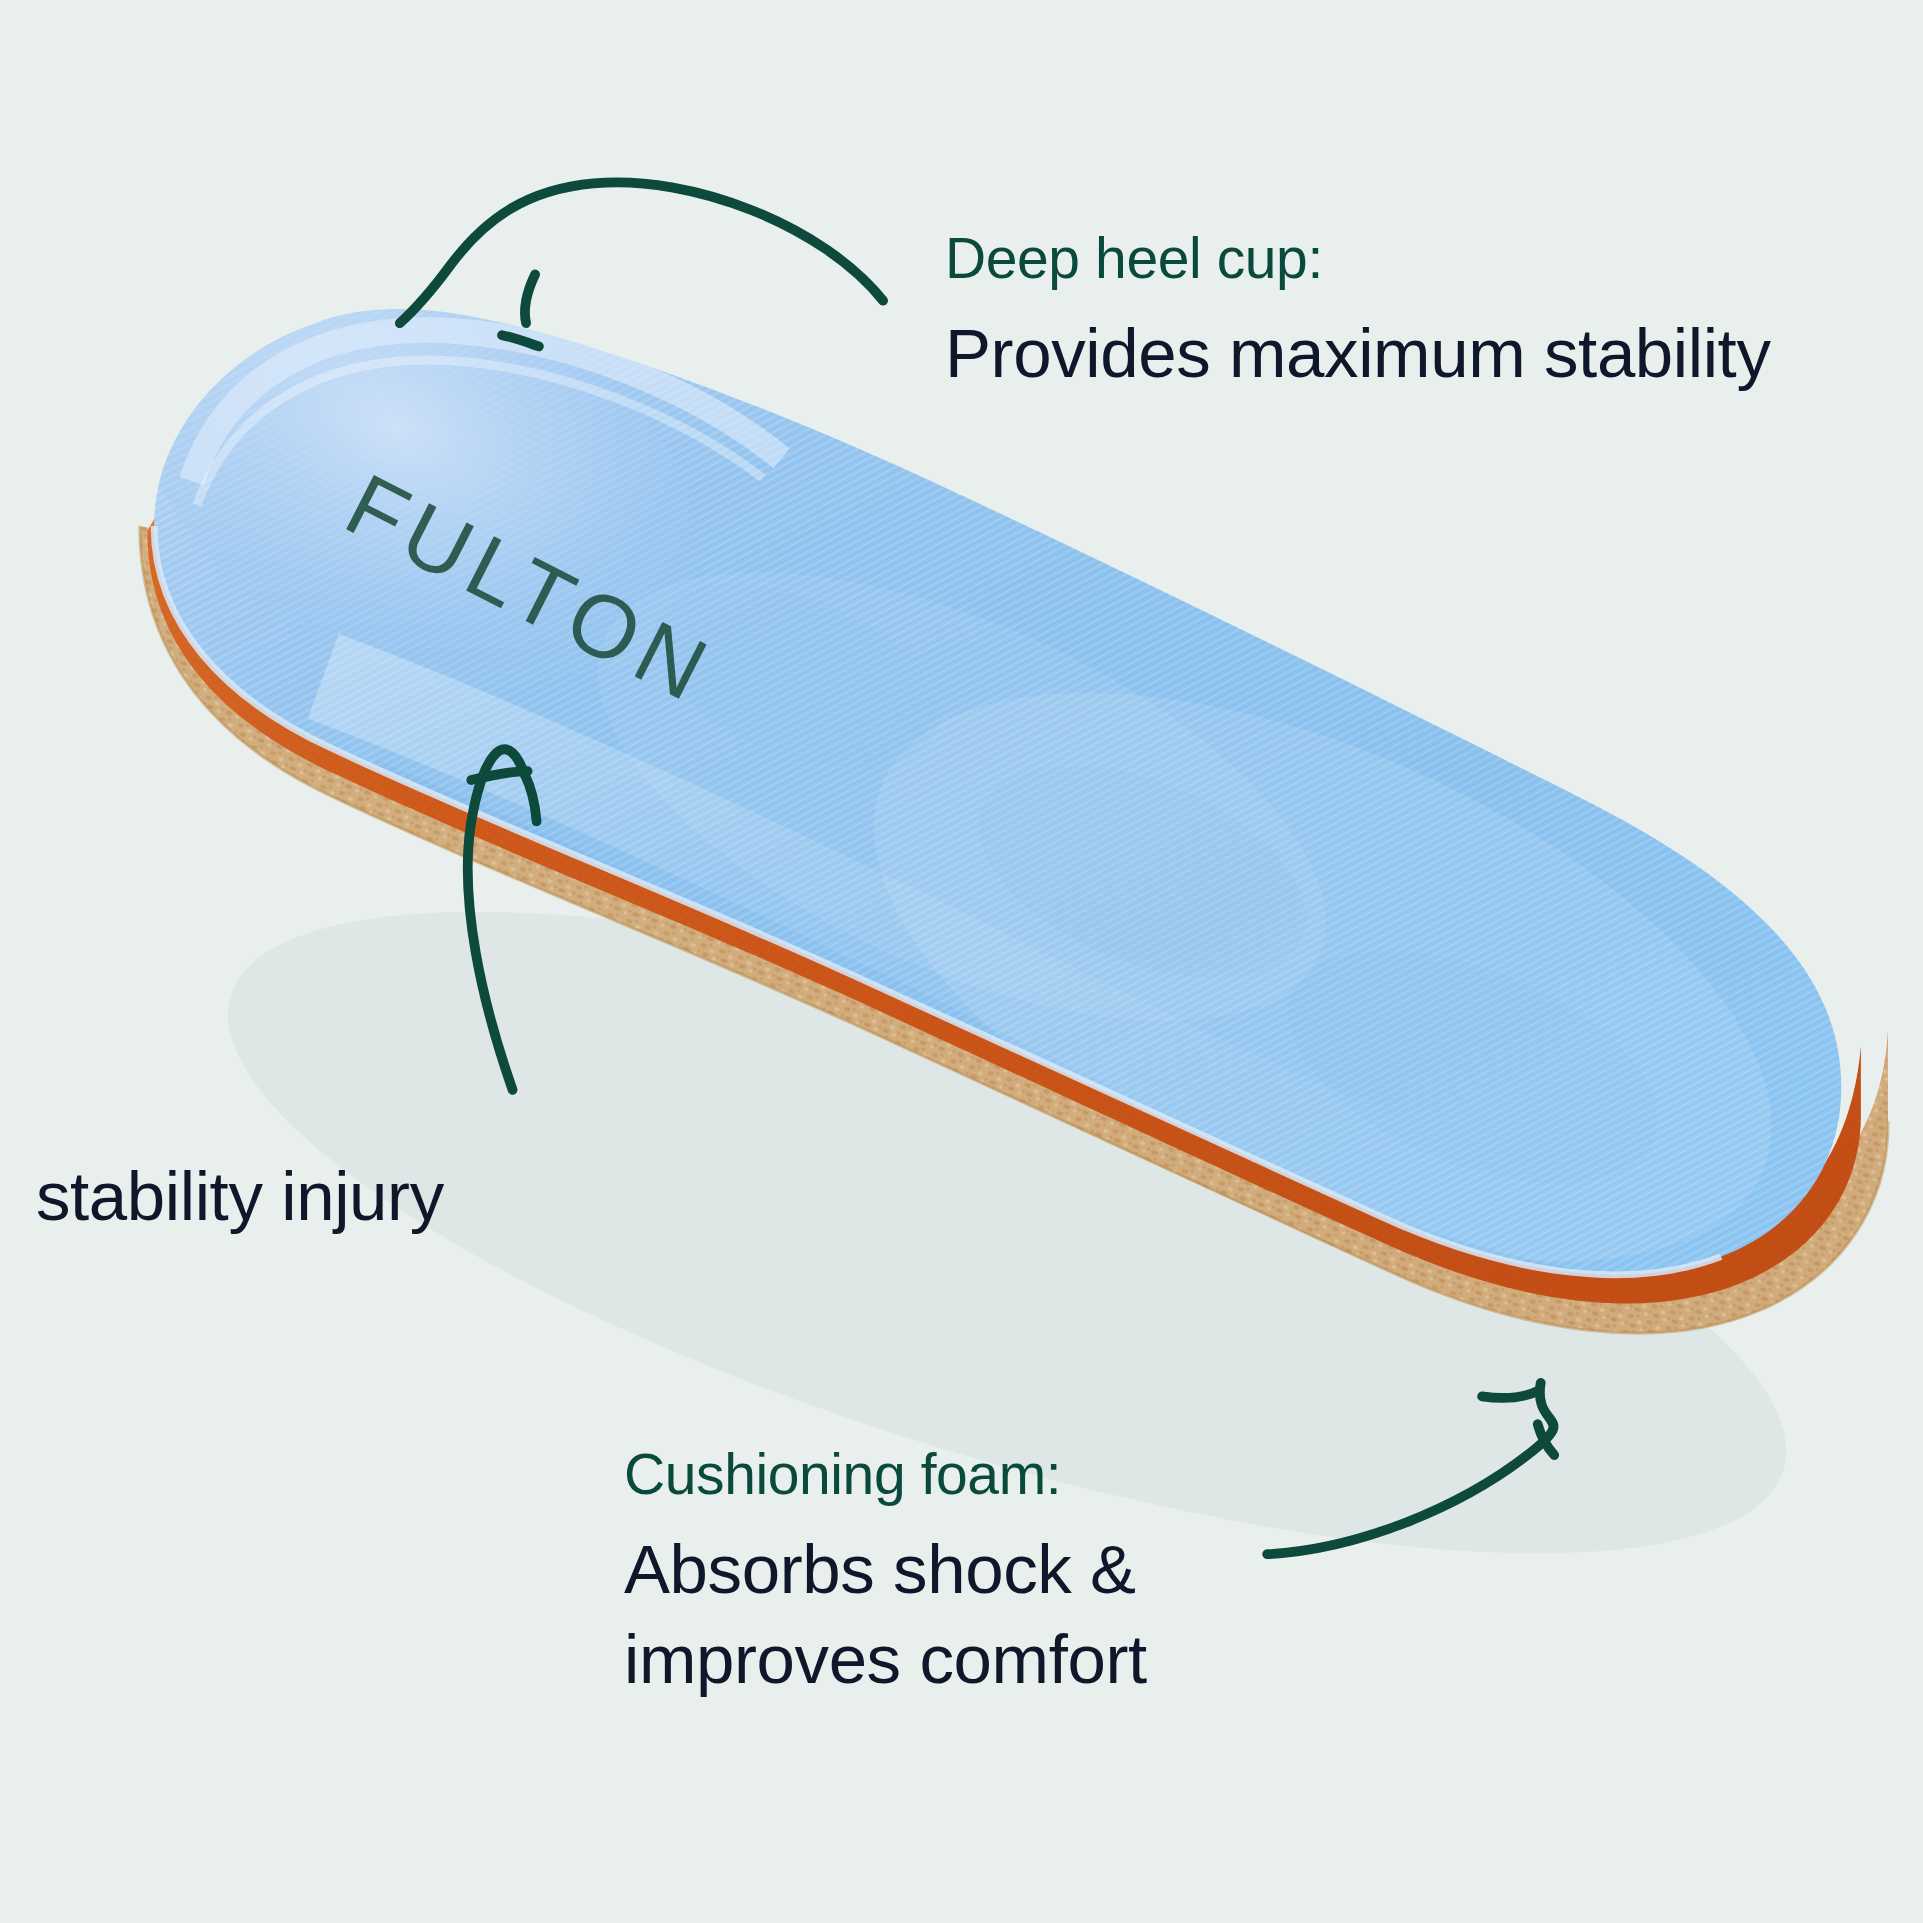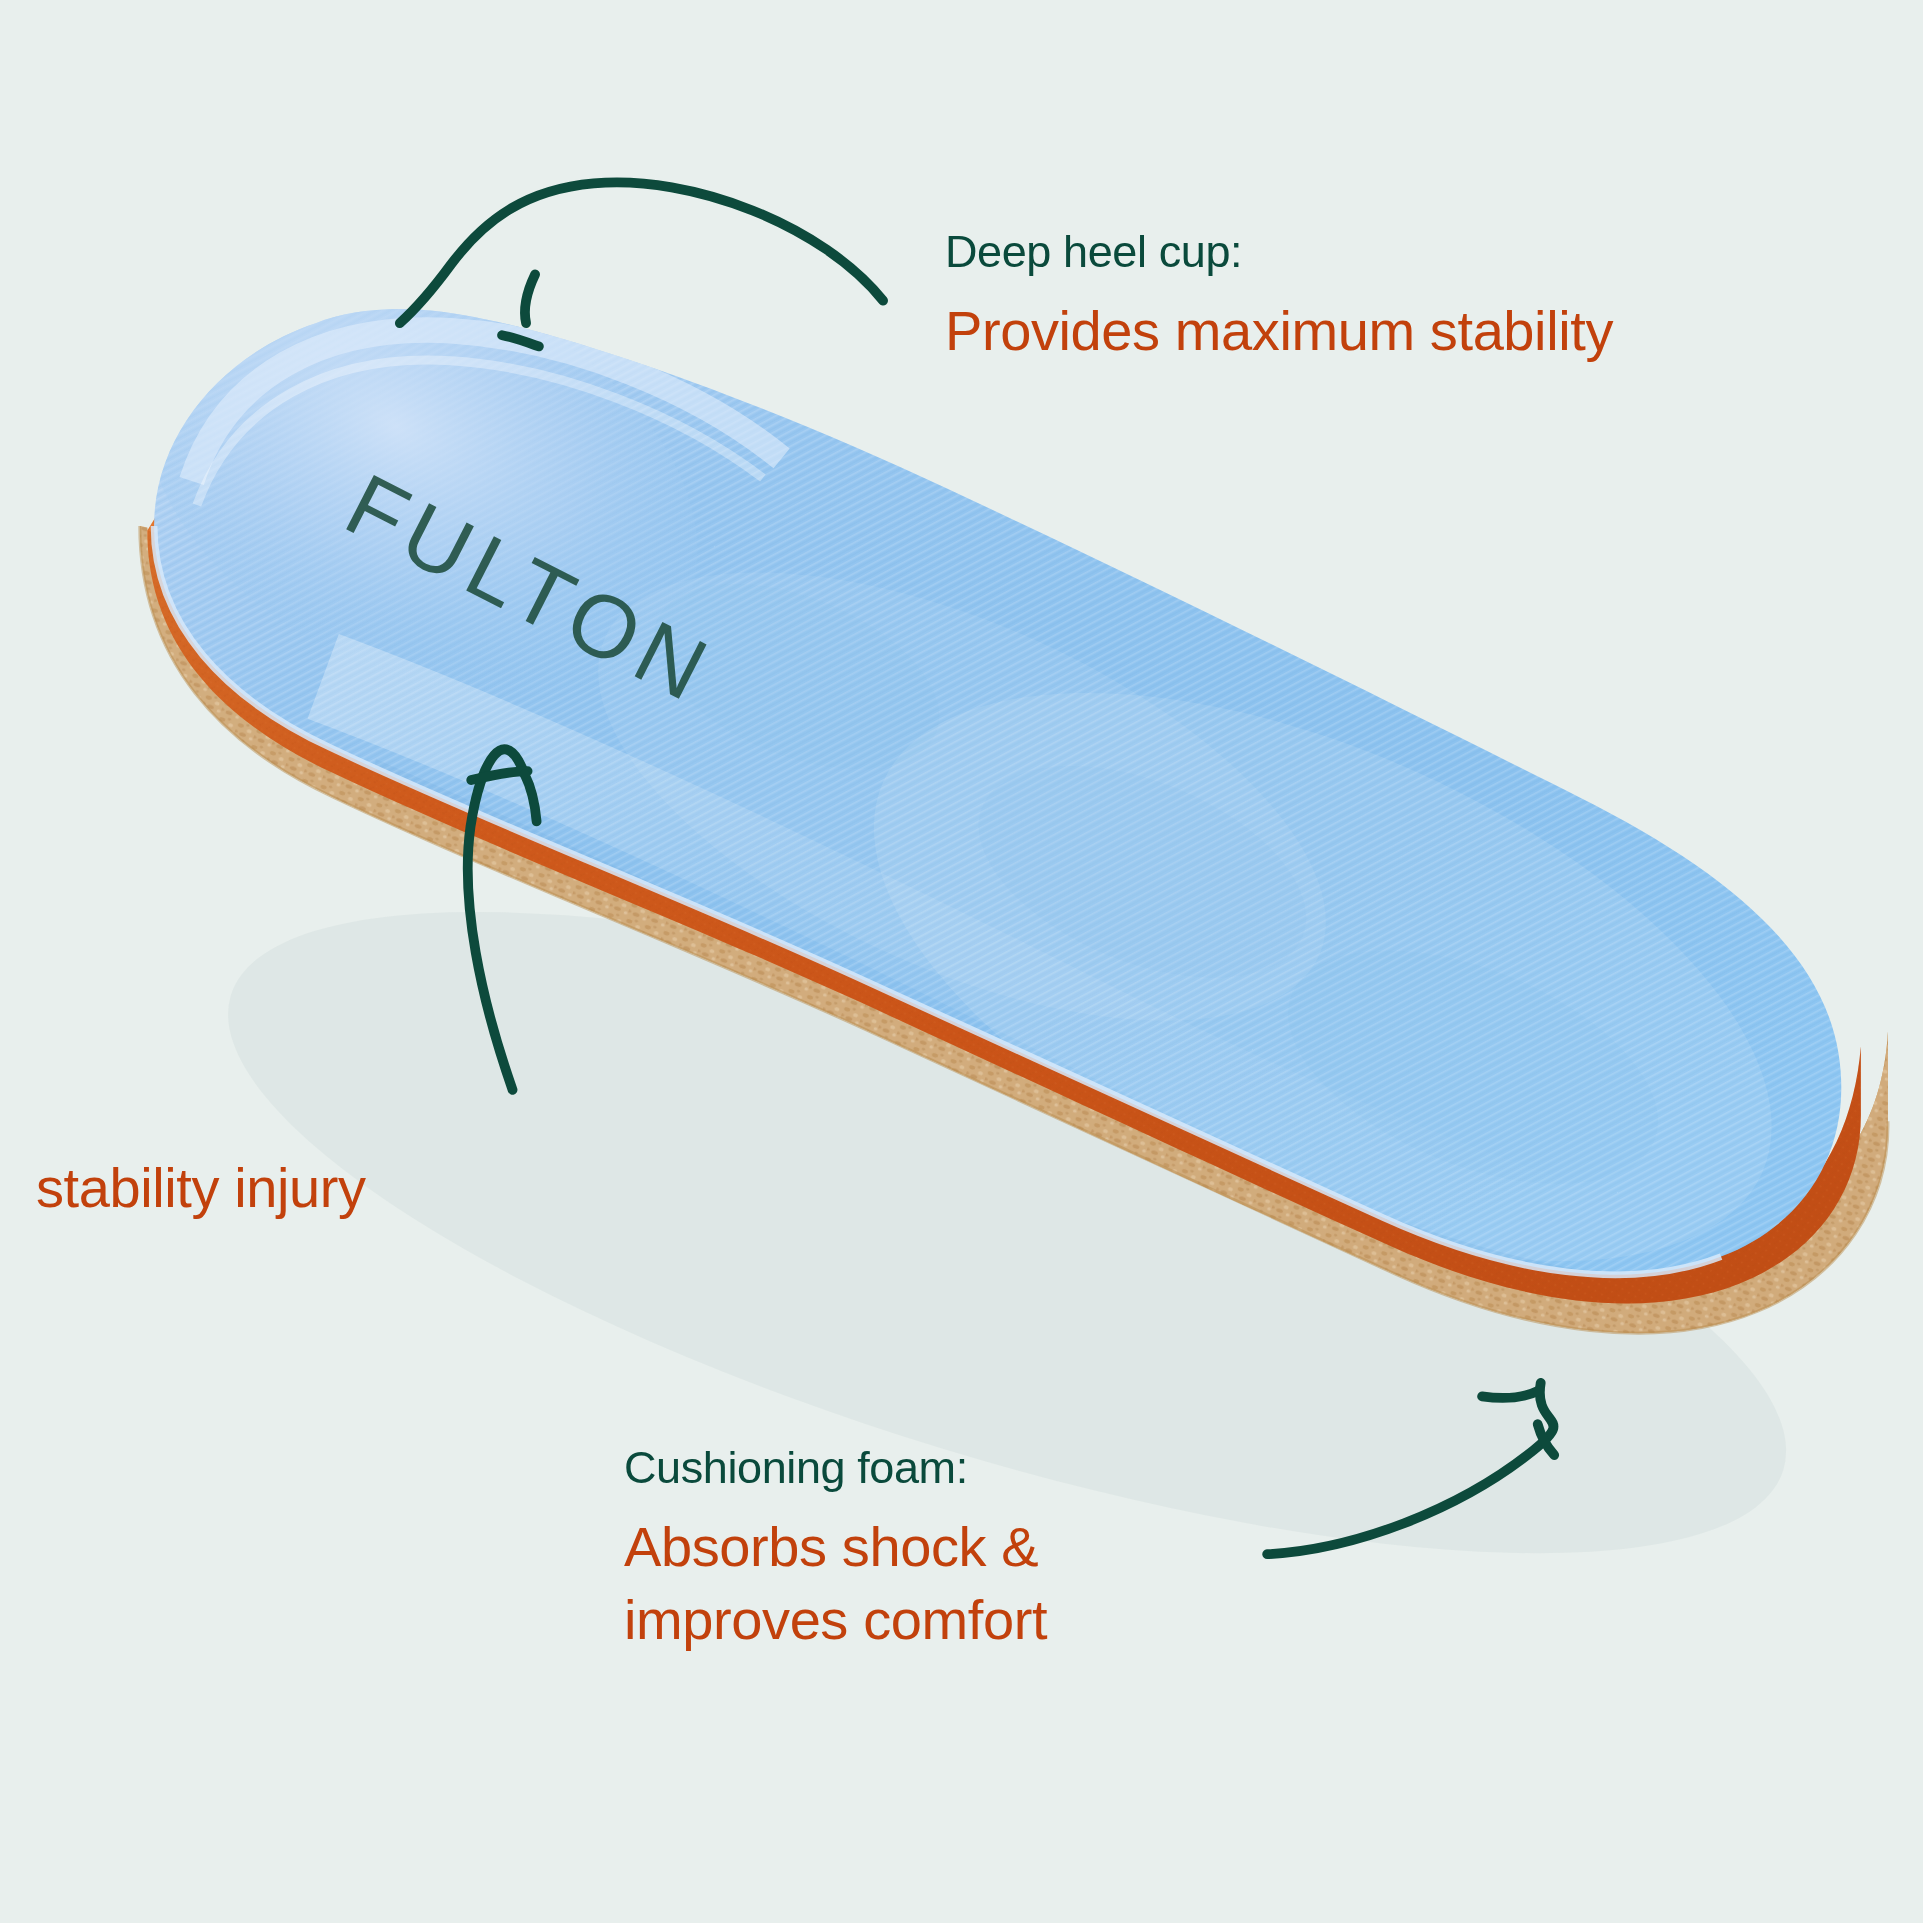--- a/index.html
+++ b/index.html
@@ -12,29 +12,29 @@
   }
   #stage{position:absolute;inset:0;width:1924px;height:1924px;}
 
   
   .product-art{position:absolute;left:0;top:0;width:1924px;height:1924px;pointer-events:none;}
 
   
   .callout{position:absolute;}
   .callout .title{
     color:#0a4a3c;
-    font-size:45px;
+    font-size:57px;
     line-height:1.18;
     letter-spacing:-0.4px;
     white-space:nowrap;
     font-weight:400;
   }
   .callout .body{
-    color:#c2410c;
-    font-size:56px;
+    color:#0f172a;
+    font-size:69px;
     line-height:1.30;
     letter-spacing:-0.4px;
     font-weight:400;
   }
   .callout .body .ln{display:block;white-space:nowrap;}
 
   #callout-heel{left:945px;top:225px;}
   #callout-heel .body{margin-top:16.5px;}
 
   #callout-arch{left:36px;top:1135px;}

